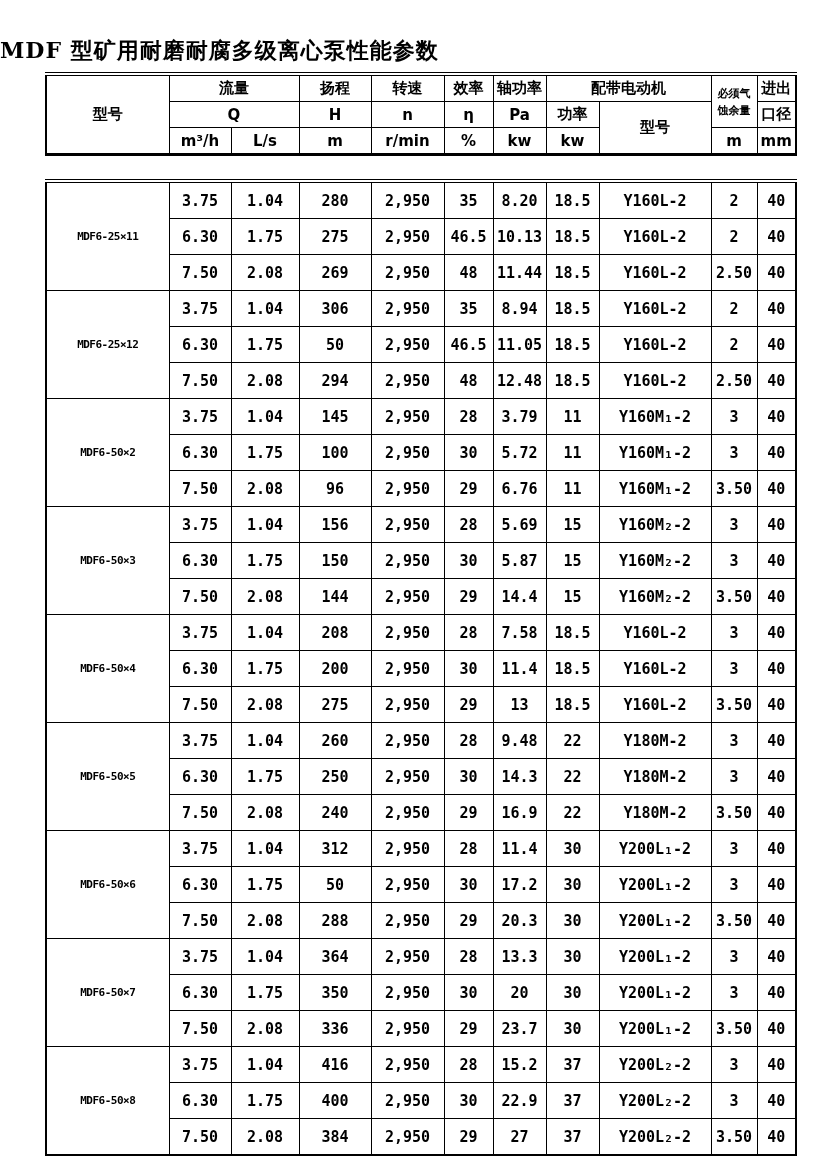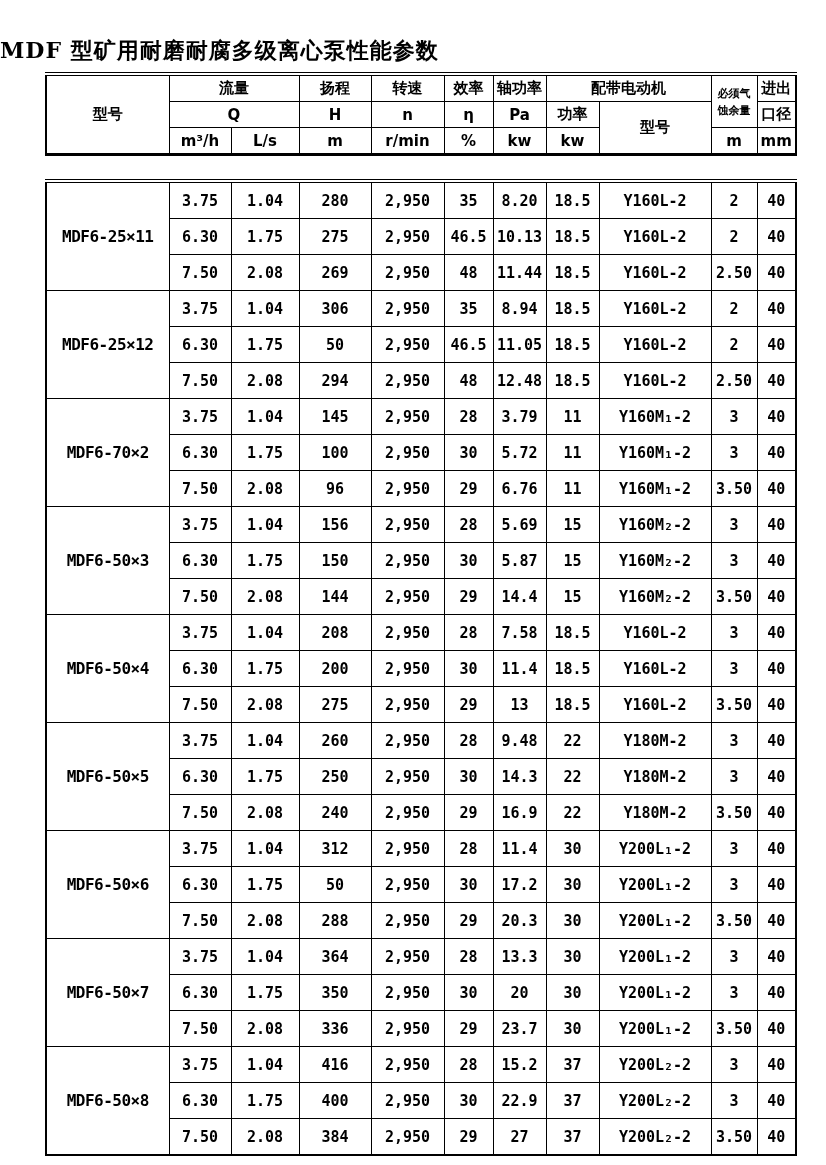--- a/index.html
+++ b/index.html
@@ -59,21 +59,21 @@
     vertical-align: middle;
     font-weight: bold;
     font-size: 15px;
     height: 35px;
     padding: 0;
     color: #000;
     font-family: "DejaVu Sans Mono", monospace;
     overflow: hidden;
   }
   .body-table td.model-cell {
-    font-size: 16px;
+    font-size: 11px;
     letter-spacing: -0.5px;
   }
   .two-line div {
     line-height: 17px;
     font-size: 11px;
   }
   .sym {
     font-size: 16px;
   }
 </style>
@@ -218,21 +218,21 @@
         <td>294</td>
         <td>2,950</td>
         <td>48</td>
         <td>12.48</td>
         <td>18.5</td>
         <td>Y160L-2</td>
         <td>2.50</td>
         <td>40</td>
       </tr>
       <tr>
-        <td rowspan="3" class="model-cell">MDF6-70×2</td>
+        <td rowspan="3" class="model-cell">MDF6-50×2</td>
         <td>3.75</td>
         <td>1.04</td>
         <td>145</td>
         <td>2,950</td>
         <td>28</td>
         <td>3.79</td>
         <td>11</td>
         <td>Y160M₁-2</td>
         <td>3</td>
         <td>40</td>

